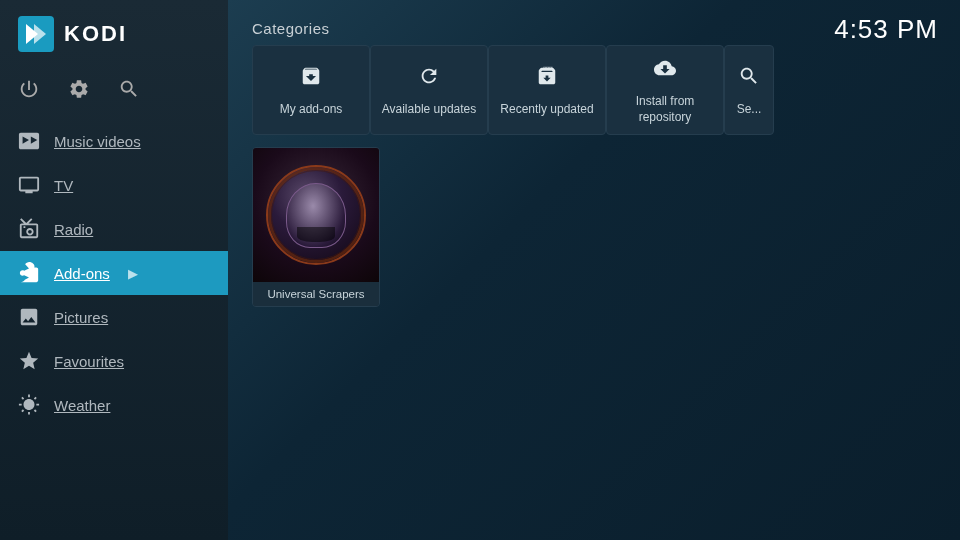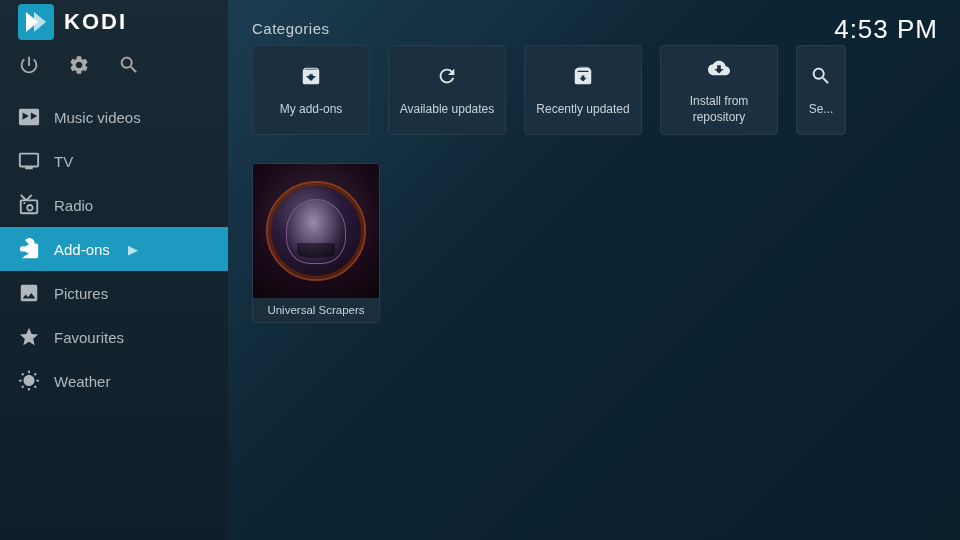--- a/index.html
+++ b/index.html
@@ -19,21 +19,21 @@
       min-width: 228px;
       height: 540px;
       background: linear-gradient(180deg, #1a2a35 0%, #0f1e28 100%);
       display: flex;
       flex-direction: column;
     }
 
     .sidebar-header {
       display: flex;
       align-items: center;
-      padding: 4px 18px;
+      padding: 16px 18px;
       gap: 10px;
     }
 
     .kodi-logo {
       width: 36px;
       height: 36px;
     }
 
     .kodi-title {
       color: #ffffff;
@@ -82,20 +82,21 @@
       height: 22px;
       display: flex;
       align-items: center;
       justify-content: center;
       font-size: 16px;
       flex-shrink: 0;
     }
 
     .nav-label {
       font-size: 15px;
+      text-decoration: underline;
     }
 
     
     .main {
       flex: 1;
       height: 540px;
       background: linear-gradient(135deg, #1c3d50 0%, #0d2535 40%, #0a1e2c 100%);
       padding: 20px 24px;
       overflow: hidden;
       position: relative;
@@ -114,22 +115,22 @@
 
     .section-title {
       color: #c8d0d5;
       font-size: 15px;
       margin-bottom: 8px;
       letter-spacing: 0.5px;
     }
 
     .categories-grid {
       display: flex;
-      gap: 18px;
-      margin-bottom: 28px;
+      gap: 0;
+      margin-bottom: 12px;
     }
 
     .category-card {
       width: 118px;
       height: 90px;
       background: #1a3040;
       border: 1px solid #253d4e;
       border-radius: 4px;
       display: flex;
       flex-direction: column;

